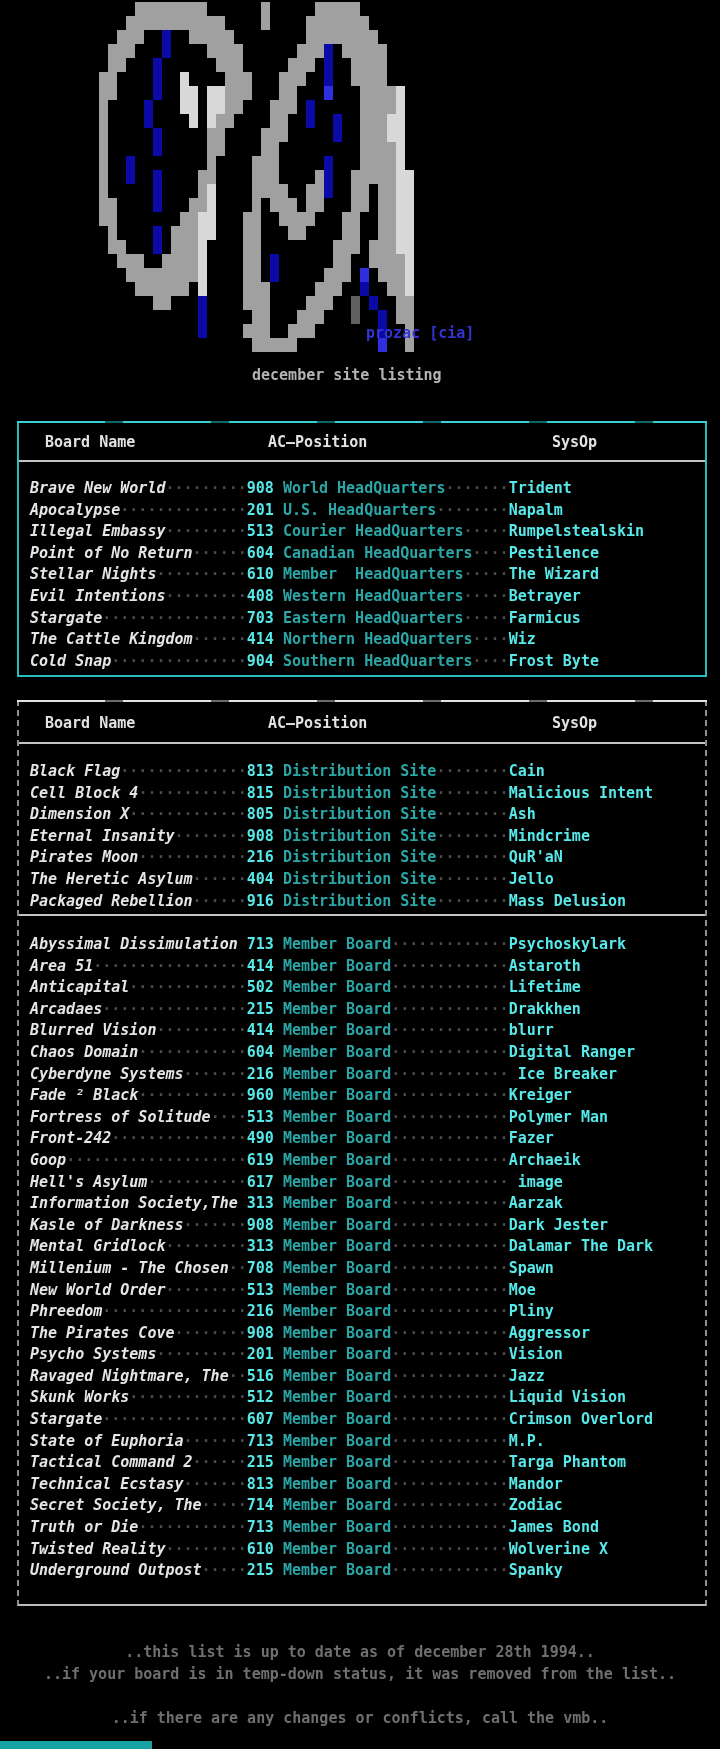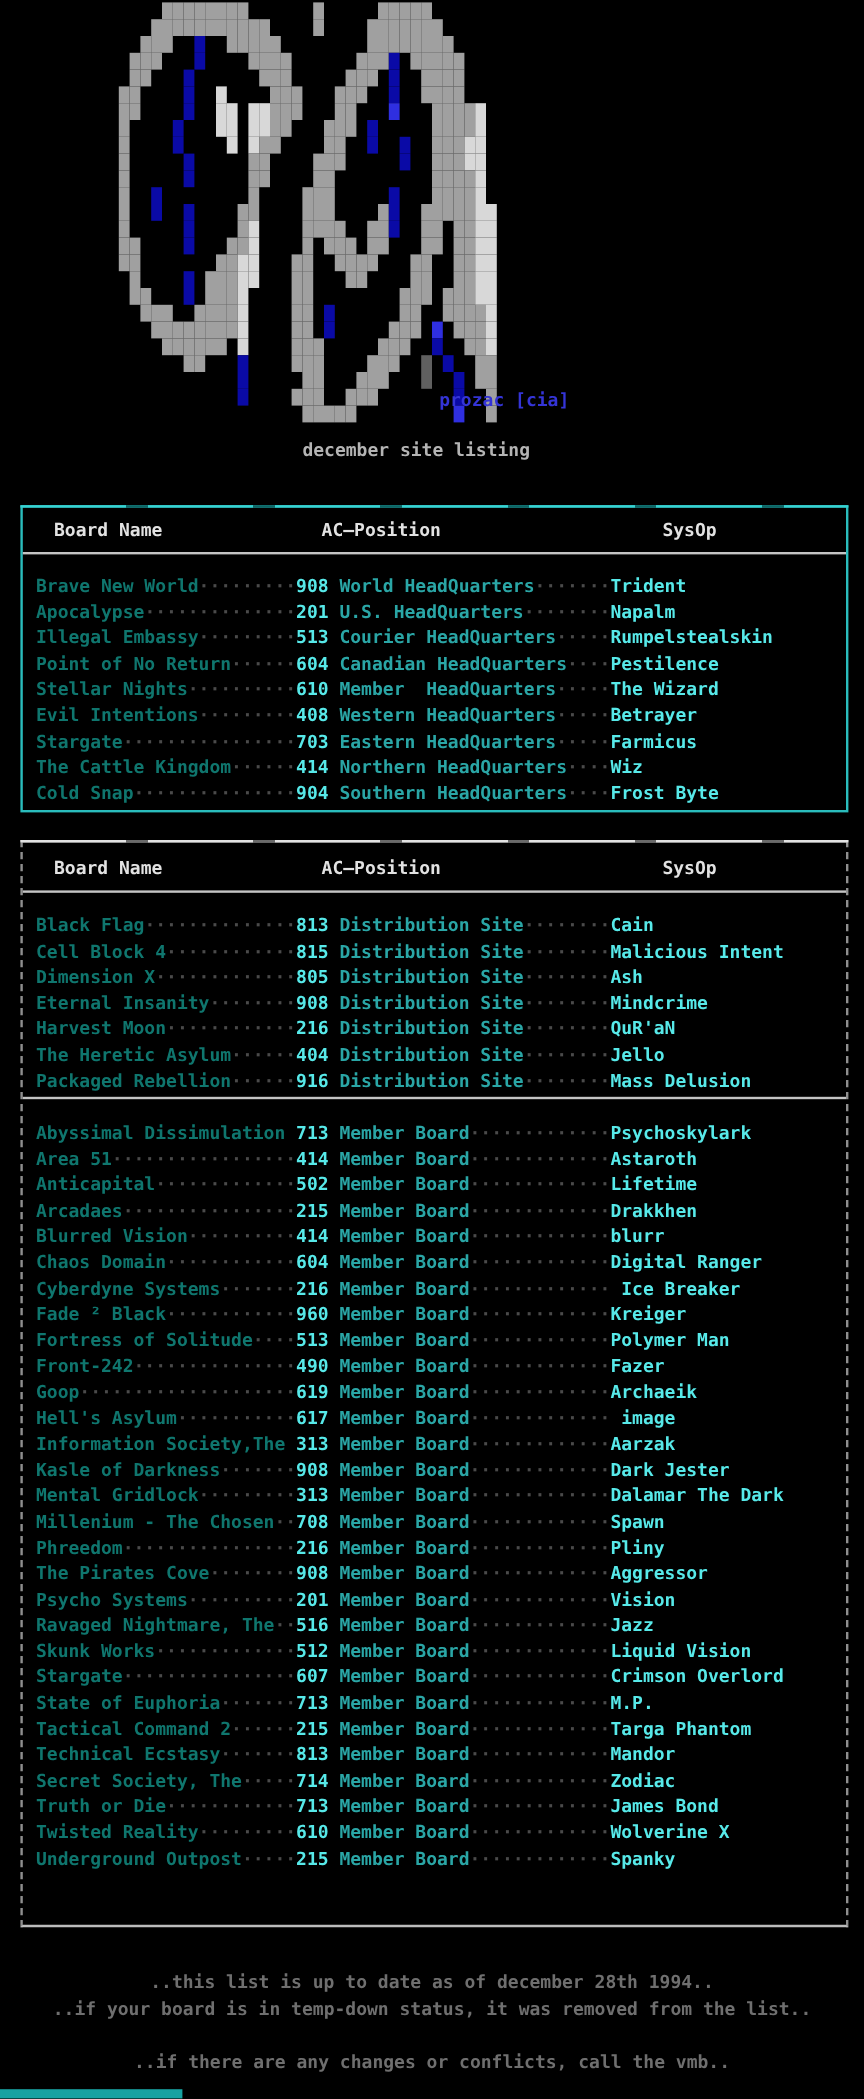--- a/index.html
+++ b/index.html
@@ -26,21 +26,21 @@
   .box2 .hdr{top:12px;}
   .hdr span{position:absolute;white-space:pre;}
   .h-board{left:26px;} .h-pos{left:249px;} .h-sys{left:533px;}
   .sep{position:absolute;left:0;right:0;height:2px;background:#c4c4c4;}
   .box1 .sep-h{top:37px;}
   .box2 .sep-h{top:40px;}
   .box2 .sep-mid{top:212px;}
   .rows{position:absolute;left:11px;right:0;}
   #t1rows{top:55px;} #t2dist{top:59px;} #t2memb{top:232px;}
   .trow{height:21.6px;line-height:21.6px;font-size:15px;white-space:pre;}
-  .nm{color:#0f766e;} .dt{color:#4a4a4a;} .ac{color:#57e9e9;}
+  .nm{color:#e5e5e5;font-style:italic;} .dt{color:#4a4a4a;} .ac{color:#57e9e9;}
   .ps{color:#2aa6a6;} .sy{color:#57e9e9;} .gp{color:#000;}
   
   .fline{position:absolute;left:0;width:720px;text-align:center;font-size:15px;
          color:#6f6f6f;white-space:pre;}
   .f1{top:1643px;} .f2{top:1665px;} .f3{top:1709px;}
   .bottombar{position:absolute;left:0;top:1741px;width:152px;height:8px;background:#18a2a2;}
 </style>
 </head>
 <body>
 
@@ -458,21 +458,21 @@
       <span class="h-board">Board Name</span>
       <span class="h-pos">AC—Position</span>
       <span class="h-sys">SysOp</span>
     </div>
     <div class="sep sep-h"></div>
     <div class="rows" id="t2dist">
         <div class="trow"><span class="nm">Black Flag</span><span class="dt">··············</span><span class="ac">813</span><span class="gp"> </span><span class="ps">Distribution Site</span><span class="dt">········</span><span class="sy">Cain</span></div>
         <div class="trow"><span class="nm">Cell Block 4</span><span class="dt">············</span><span class="ac">815</span><span class="gp"> </span><span class="ps">Distribution Site</span><span class="dt">········</span><span class="sy">Malicious Intent</span></div>
         <div class="trow"><span class="nm">Dimension X</span><span class="dt">·············</span><span class="ac">805</span><span class="gp"> </span><span class="ps">Distribution Site</span><span class="dt">········</span><span class="sy">Ash</span></div>
         <div class="trow"><span class="nm">Eternal Insanity</span><span class="dt">········</span><span class="ac">908</span><span class="gp"> </span><span class="ps">Distribution Site</span><span class="dt">········</span><span class="sy">Mindcrime</span></div>
-        <div class="trow"><span class="nm">Harvest Moon</span><span class="dt">············</span><span class="ac">216</span><span class="gp"> </span><span class="ps">Distribution Site</span><span class="dt">········</span><span class="sy">QuR'aN</span></div>
+        <div class="trow"><span class="nm">Pirates Moon</span><span class="dt">············</span><span class="ac">216</span><span class="gp"> </span><span class="ps">Distribution Site</span><span class="dt">········</span><span class="sy">QuR'aN</span></div>
         <div class="trow"><span class="nm">The Heretic Asylum</span><span class="dt">······</span><span class="ac">404</span><span class="gp"> </span><span class="ps">Distribution Site</span><span class="dt">········</span><span class="sy">Jello</span></div>
         <div class="trow"><span class="nm">Packaged Rebellion</span><span class="dt">······</span><span class="ac">916</span><span class="gp"> </span><span class="ps">Distribution Site</span><span class="dt">········</span><span class="sy">Mass Delusion</span></div>
       </div>
     <div class="sep sep-mid"></div>
     <div class="rows" id="t2memb">
         <div class="trow"><span class="nm">Abyssimal Dissimulation</span><span class="dt"> </span><span class="ac">713</span><span class="gp"> </span><span class="ps">Member Board</span><span class="dt">·············</span><span class="sy">Psychoskylark</span></div>
         <div class="trow"><span class="nm">Area 51</span><span class="dt">·················</span><span class="ac">414</span><span class="gp"> </span><span class="ps">Member Board</span><span class="dt">·············</span><span class="sy">Astaroth</span></div>
         <div class="trow"><span class="nm">Anticapital</span><span class="dt">·············</span><span class="ac">502</span><span class="gp"> </span><span class="ps">Member Board</span><span class="dt">·············</span><span class="sy">Lifetime</span></div>
         <div class="trow"><span class="nm">Arcadaes</span><span class="dt">················</span><span class="ac">215</span><span class="gp"> </span><span class="ps">Member Board</span><span class="dt">·············</span><span class="sy">Drakkhen</span></div>
         <div class="trow"><span class="nm">Blurred Vision</span><span class="dt">··········</span><span class="ac">414</span><span class="gp"> </span><span class="ps">Member Board</span><span class="dt">·············</span><span class="sy">blurr</span></div>
@@ -480,20 +480,21 @@
         <div class="trow"><span class="nm">Cyberdyne Systems</span><span class="dt">·······</span><span class="ac">216</span><span class="gp"> </span><span class="ps">Member Board</span><span class="dt">·············</span><span class="sy"> Ice Breaker</span></div>
         <div class="trow"><span class="nm">Fade ² Black</span><span class="dt">············</span><span class="ac">960</span><span class="gp"> </span><span class="ps">Member Board</span><span class="dt">·············</span><span class="sy">Kreiger</span></div>
         <div class="trow"><span class="nm">Fortress of Solitude</span><span class="dt">····</span><span class="ac">513</span><span class="gp"> </span><span class="ps">Member Board</span><span class="dt">·············</span><span class="sy">Polymer Man</span></div>
         <div class="trow"><span class="nm">Front-242</span><span class="dt">···············</span><span class="ac">490</span><span class="gp"> </span><span class="ps">Member Board</span><span class="dt">·············</span><span class="sy">Fazer</span></div>
         <div class="trow"><span class="nm">Goop</span><span class="dt">····················</span><span class="ac">619</span><span class="gp"> </span><span class="ps">Member Board</span><span class="dt">·············</span><span class="sy">Archaeik</span></div>
         <div class="trow"><span class="nm">Hell's Asylum</span><span class="dt">···········</span><span class="ac">617</span><span class="gp"> </span><span class="ps">Member Board</span><span class="dt">·············</span><span class="sy"> image</span></div>
         <div class="trow"><span class="nm">Information Society,The</span><span class="dt"> </span><span class="ac">313</span><span class="gp"> </span><span class="ps">Member Board</span><span class="dt">·············</span><span class="sy">Aarzak</span></div>
         <div class="trow"><span class="nm">Kasle of Darkness</span><span class="dt">·······</span><span class="ac">908</span><span class="gp"> </span><span class="ps">Member Board</span><span class="dt">·············</span><span class="sy">Dark Jester</span></div>
         <div class="trow"><span class="nm">Mental Gridlock</span><span class="dt">·········</span><span class="ac">313</span><span class="gp"> </span><span class="ps">Member Board</span><span class="dt">·············</span><span class="sy">Dalamar The Dark</span></div>
         <div class="trow"><span class="nm">Millenium - The Chosen</span><span class="dt">··</span><span class="ac">708</span><span class="gp"> </span><span class="ps">Member Board</span><span class="dt">·············</span><span class="sy">Spawn</span></div>
+        <div class="trow"><span class="nm">New World Order</span><span class="dt">·········</span><span class="ac">513</span><span class="gp"> </span><span class="ps">Member Board</span><span class="dt">·············</span><span class="sy">Moe</span></div>
         <div class="trow"><span class="nm">Phreedom</span><span class="dt">················</span><span class="ac">216</span><span class="gp"> </span><span class="ps">Member Board</span><span class="dt">·············</span><span class="sy">Pliny</span></div>
         <div class="trow"><span class="nm">The Pirates Cove</span><span class="dt">········</span><span class="ac">908</span><span class="gp"> </span><span class="ps">Member Board</span><span class="dt">·············</span><span class="sy">Aggressor</span></div>
         <div class="trow"><span class="nm">Psycho Systems</span><span class="dt">··········</span><span class="ac">201</span><span class="gp"> </span><span class="ps">Member Board</span><span class="dt">·············</span><span class="sy">Vision</span></div>
         <div class="trow"><span class="nm">Ravaged Nightmare, The</span><span class="dt">··</span><span class="ac">516</span><span class="gp"> </span><span class="ps">Member Board</span><span class="dt">·············</span><span class="sy">Jazz</span></div>
         <div class="trow"><span class="nm">Skunk Works</span><span class="dt">·············</span><span class="ac">512</span><span class="gp"> </span><span class="ps">Member Board</span><span class="dt">·············</span><span class="sy">Liquid Vision</span></div>
         <div class="trow"><span class="nm">Stargate</span><span class="dt">················</span><span class="ac">607</span><span class="gp"> </span><span class="ps">Member Board</span><span class="dt">·············</span><span class="sy">Crimson Overlord</span></div>
         <div class="trow"><span class="nm">State of Euphoria</span><span class="dt">·······</span><span class="ac">713</span><span class="gp"> </span><span class="ps">Member Board</span><span class="dt">·············</span><span class="sy">M.P.</span></div>
         <div class="trow"><span class="nm">Tactical Command 2</span><span class="dt">······</span><span class="ac">215</span><span class="gp"> </span><span class="ps">Member Board</span><span class="dt">·············</span><span class="sy">Targa Phantom</span></div>
         <div class="trow"><span class="nm">Technical Ecstasy</span><span class="dt">·······</span><span class="ac">813</span><span class="gp"> </span><span class="ps">Member Board</span><span class="dt">·············</span><span class="sy">Mandor</span></div>
         <div class="trow"><span class="nm">Secret Society, The</span><span class="dt">·····</span><span class="ac">714</span><span class="gp"> </span><span class="ps">Member Board</span><span class="dt">·············</span><span class="sy">Zodiac</span></div>

